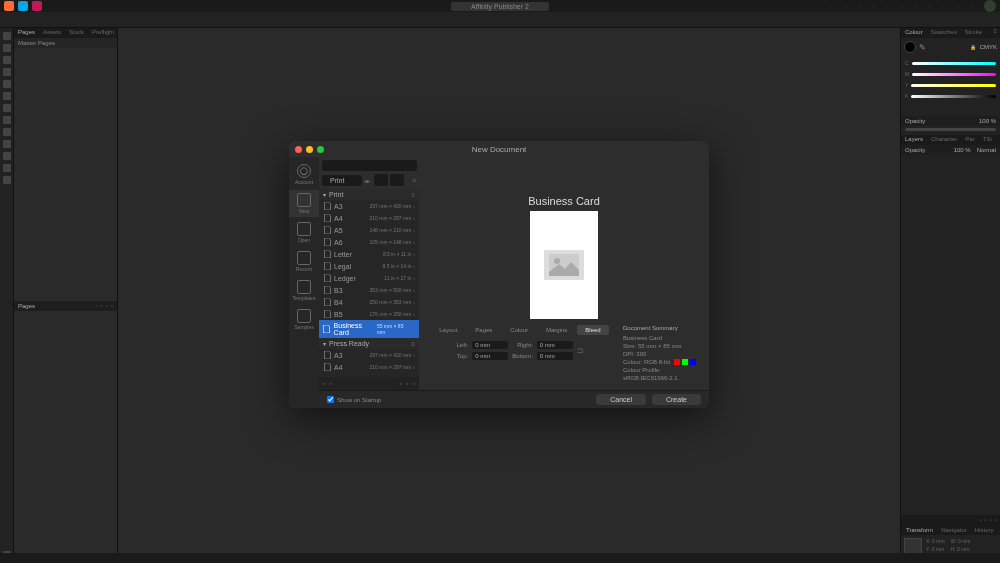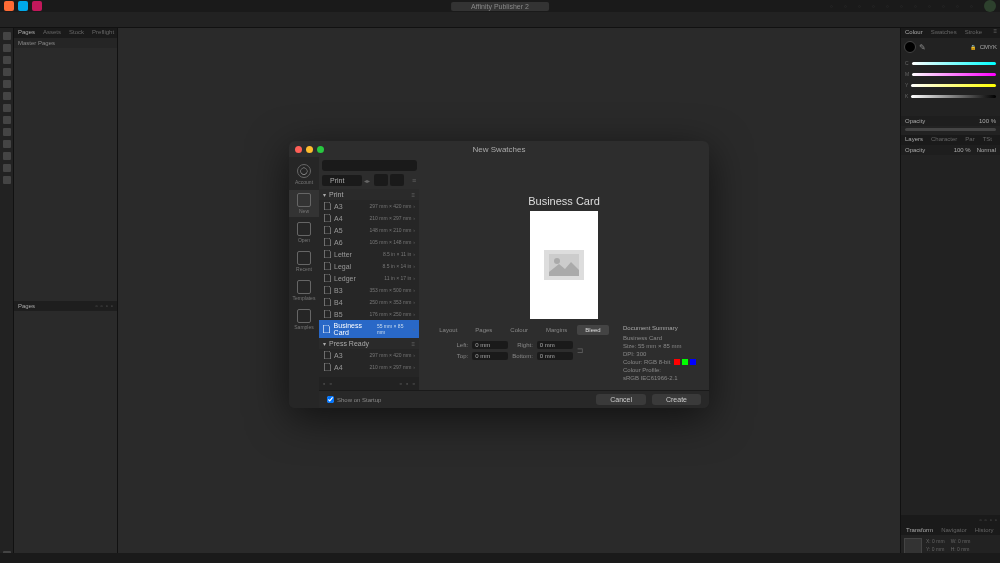--- a/index.html
+++ b/index.html
@@ -270,21 +270,21 @@
 
 <div class="bottom-status"></div>
 
 <div class="modal">
   <div class="modal-titlebar">
     <div class="traffic-lights">
       <div class="traffic-light tl-red"></div>
       <div class="traffic-light tl-yellow"></div>
       <div class="traffic-light tl-green"></div>
     </div>
-    <div class="modal-title">New Swatches</div>
+    <div class="modal-title">New Document</div>
   </div>
 
   <div class="modal-body">
     <div class="modal-sidebar">
       <div class="sidebar-item">
         <div class="sidebar-icon circle">
             <span style="font-size:7px">◯</span>
           </div>
         <div class="sidebar-label">Account</div>
       </div>

